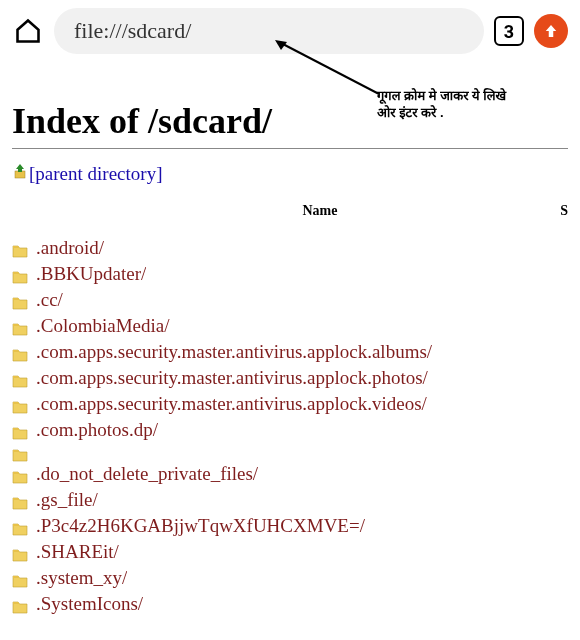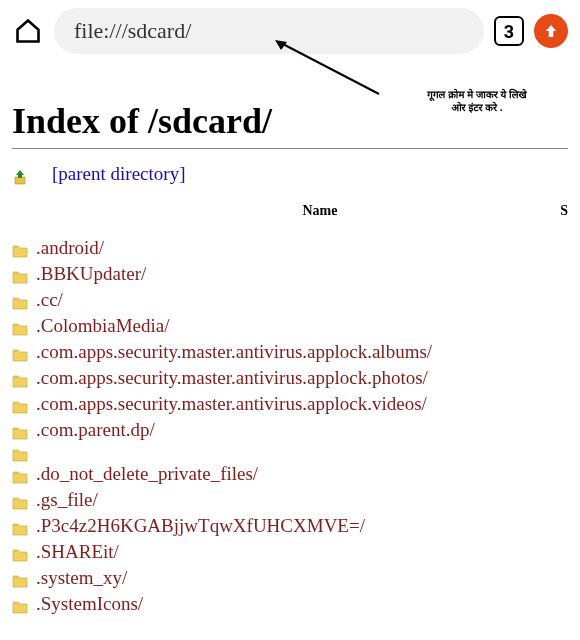--- a/index.html
+++ b/index.html
@@ -66,43 +66,42 @@
       top: 40px;
       left: 275px;
       width: 110px;
       height: 60px;
       pointer-events: none;
     }
     .annotation {
       position: absolute;
       top: 88px;
       left: 377px;
-      font-size: 10px;
+      font-size: 13px;
       font-weight: bold;
       line-height: 1.3;
       width: 200px;
       font-family: "Devanagari", Arial, sans-serif;
-      text-align: center;
     }
     .content {
       padding: 0 12px;
     }
     h1 {
       font-family: Georgia, "Times New Roman", serif;
       font-size: 36px;
       font-weight: bold;
       margin: 38px 0 12px 0;
       border-bottom: 1px solid #888;
       padding-bottom: 6px;
       width: 100%;
     }
     .parent-row {
       display: flex;
-      align-items: flex-end;
-      gap: 24px;
+      align-items: flex-start;
+      gap: 1px;
       margin: 14px 0 18px 0;
     }
     .up-icon {
       width: 16px;
       height: 16px;
       display: flex;
       align-items: center;
       justify-content: center;
     }
     .parent-link {
@@ -246,21 +245,21 @@
             <path d="M1 2 L6 2 L7.5 4 L15 4 L15 13 L1 13 Z" fill="#f0d060" stroke="#c0a030" stroke-width="0.6"></path>
             <path d="M1 2 L6 2 L7.5 4 L1 4 Z" fill="#e8c24a"></path>
           </svg></div>
         <span class="file-link">.com.apps.security.master.antivirus.applock.videos/</span>
       </div>
       <div class="file-row">
         <div class="folder-icon"><svg width="16" height="14" viewBox="0 0 16 14">
             <path d="M1 2 L6 2 L7.5 4 L15 4 L15 13 L1 13 Z" fill="#f0d060" stroke="#c0a030" stroke-width="0.6"></path>
             <path d="M1 2 L6 2 L7.5 4 L1 4 Z" fill="#e8c24a"></path>
           </svg></div>
-        <span class="file-link">.com.parent.dp/</span>
+        <span class="file-link">.com.photos.dp/</span>
       </div>
       <div class="file-row">
         <div class="folder-icon"><svg width="16" height="14" viewBox="0 0 16 14">
             <path d="M1 2 L6 2 L7.5 4 L15 4 L15 13 L1 13 Z" fill="#f0d060" stroke="#c0a030" stroke-width="0.6"></path>
             <path d="M1 2 L6 2 L7.5 4 L1 4 Z" fill="#e8c24a"></path>
           </svg></div>
       </div>
       <div class="file-row">
         <div class="folder-icon"><svg width="16" height="14" viewBox="0 0 16 14">
             <path d="M1 2 L6 2 L7.5 4 L15 4 L15 13 L1 13 Z" fill="#f0d060" stroke="#c0a030" stroke-width="0.6"></path>

